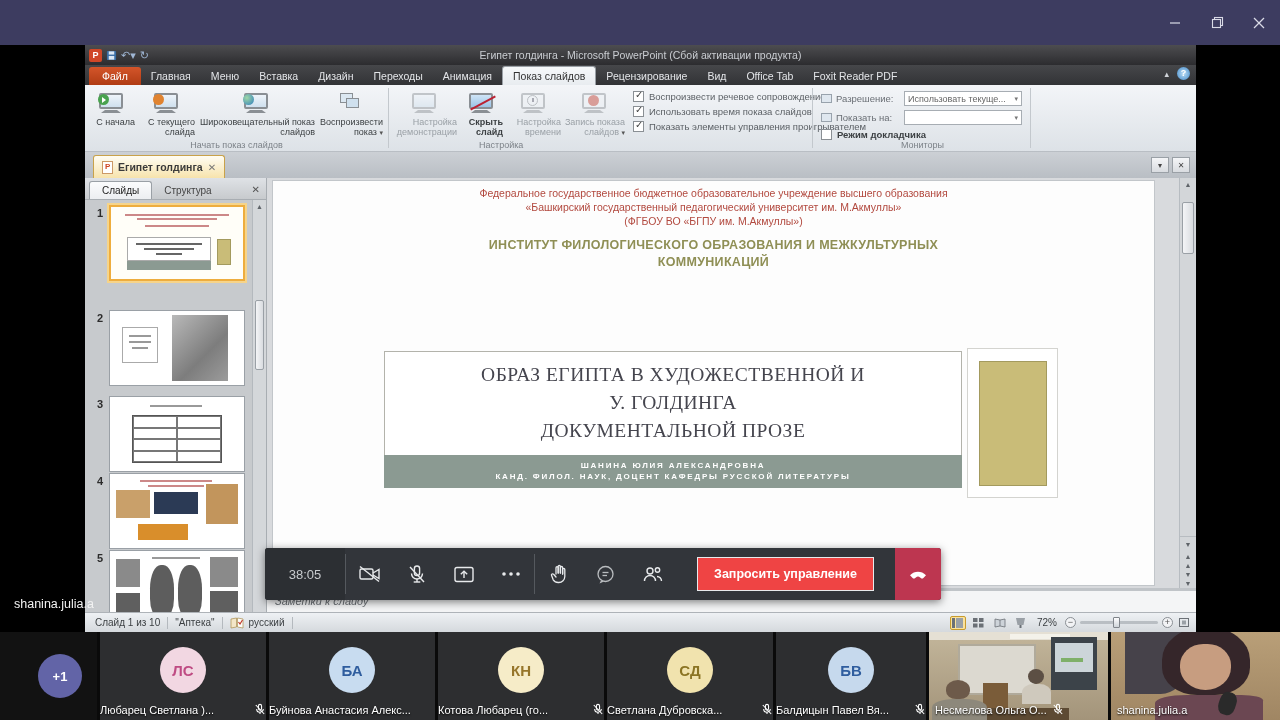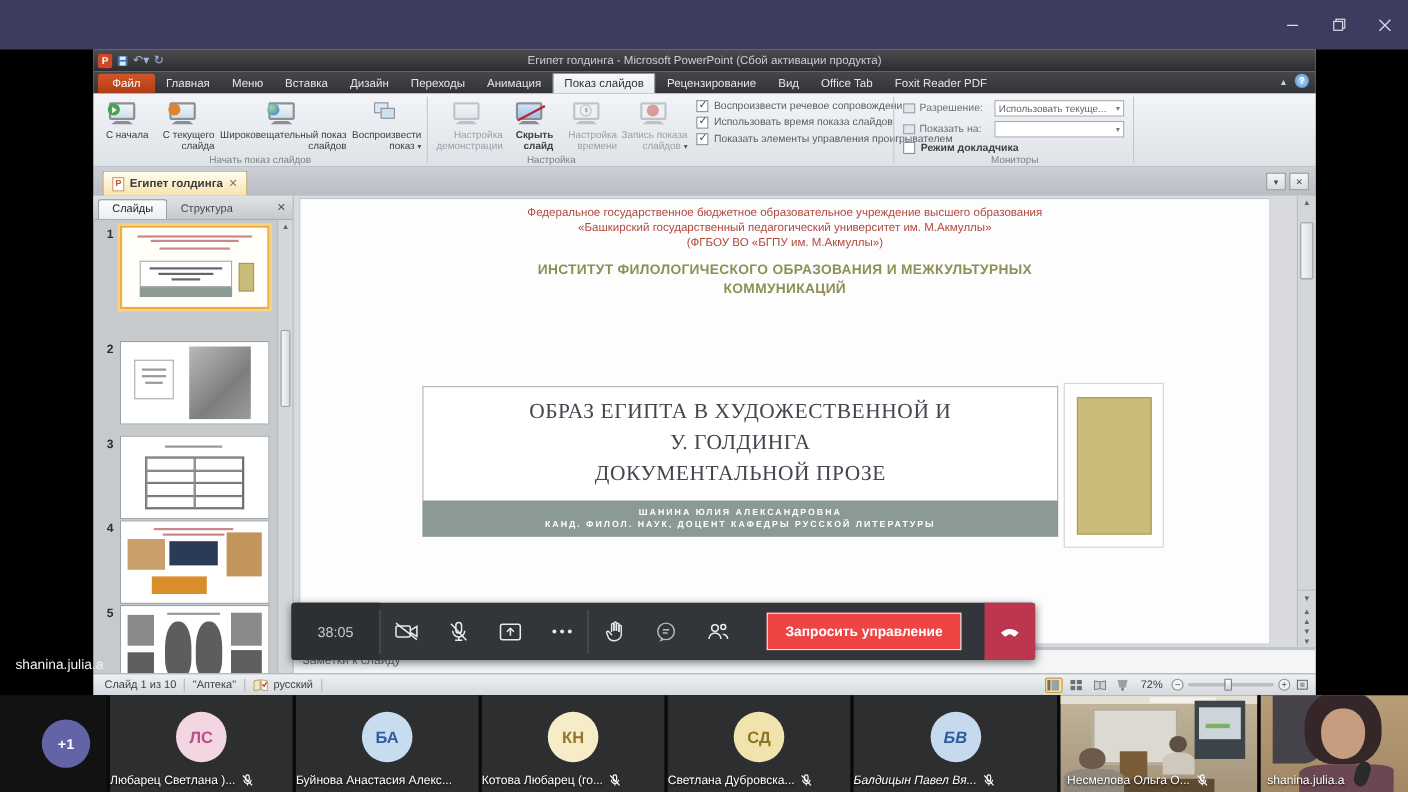--- a/index.html
+++ b/index.html
@@ -129,21 +129,21 @@
 
   
   .v-scroll { position:absolute; right:0; top:0; width:17px; height:410px; background:#d3d6d9; border-left:1px solid #b7bcc1; }
   .v-scroll .arr, .v-scroll .dbl { width:100%; text-align:center; color:#5f6469; font-size:7px; line-height:9px; }
   .v-scroll .arr { height:14px; line-height:14px; }
   .vs-thumb { position:absolute; left:2px; right:2px; top:24px; height:52px; background:linear-gradient(90deg,#f4f5f7,#d9dce0); border:1px solid #9aa0a6; border-radius:2px; }
   .vs-bottom { position:absolute; bottom:0; left:0; width:100%; border-top:1px solid #b7bcc1; padding-top:1px; }
 
   
   .notes { position:absolute; left:0; top:410px; width:929px; height:24px; background:#f4f5f6; border-top:3px solid #c0c4c8; }
-  .notes span { position:absolute; left:8px; top:4px; color:#6a6f74; font-size:11px; }
+  .notes span { position:absolute; left:8px; top:4px; color:#6a6f74; font-size:11px;font-style:italic; }
 
   
   .statusbar { position:absolute; left:0; top:567px; width:100%; height:20px;
     background:linear-gradient(#eef1f4,#d5d9dd); border-top:1px solid #aeb3b8; display:flex; align-items:center; font-size:10px; color:#3c4043; }
   .sb-sep { width:1px; height:12px; background:#b4b9be; margin:0 7px; }
   .sb-left { display:flex; align-items:center; padding-left:10px; }
   .sb-right { margin-left:auto; display:flex; align-items:center; padding-right:6px; gap:5px; }
   .viewbtn { width:16px; height:14px; display:flex; align-items:center; justify-content:center; }
   .viewbtn.sel { background:#fbe29c; border:1px solid #c79b2e; border-radius:2px; }
   .zoomctl { display:flex; align-items:center; gap:4px; }
@@ -161,21 +161,21 @@
   .cb-btn svg { display:block; }
   .cb-reqwrap { flex:1; display:flex; align-items:center; justify-content:center; }
   .cb-request { height:34px; padding:0 16px; background:#ef4444; border:1.6px solid #e8eaec; color:#fff; font-size:12.5px; font-weight:bold; font-family:"Liberation Sans",sans-serif; }
   .cb-hangup { width:46px; background:#bd3650; border-radius:0 3px 3px 0; display:flex; align-items:center; justify-content:center; }
 
   
   .strip { position:absolute; left:0; top:632px; width:1280px; height:88px; background:#0a0a0a; display:flex; gap:3px; }
   .tile { position:relative; background:#2d2e30; height:88px; overflow:hidden; }
   .tile.dark { background:#121212; }
   .avatar { position:absolute; left:50%; top:38px; transform:translate(-50%,-50%); width:46px; height:46px; border-radius:50%; display:flex; align-items:center; justify-content:center; font-size:15px; font-weight:bold; }
-  .pname { position:absolute; left:0; right:0; bottom:4px; display:flex; align-items:center; justify-content:flex-start; gap:5px; color:#fff; font-size:11px; text-shadow:0 1px 2px #000; white-space:nowrap; }
+  .pname { position:absolute; left:0; right:0; bottom:4px; display:flex; align-items:center; justify-content:space-between; gap:5px; color:#fff; font-size:11px; text-shadow:0 1px 2px #000; white-space:nowrap; }
   .ov-circle { position:absolute; left:60px; top:44px; transform:translate(-50%,-50%); width:44px; height:44px; border-radius:50%; background:#6264a7; color:#fff; font-size:13px; font-weight:bold; display:flex; align-items:center; justify-content:center; }
 
   
   .scene-class { position:absolute; inset:0; background:linear-gradient(#c3b69b,#a3947a); }
   .sc-ceil { position:absolute; left:0; top:0; right:0; height:8px; background:#e5e0d4; }
   .sc-lamp { position:absolute; left:45%; top:2px; width:60px; height:5px; background:#f4f2ea; }
   .sc-board { position:absolute; left:16%; top:14%; width:44%; height:58%; background:#dcd9d0; border:2px solid #b0aa9b; }
   .sc-screen { position:absolute; right:6%; top:6%; width:26%; height:60%; background:#3c4349; }
   .sc-screen i { position:absolute; left:10%; top:10%; right:10%; height:55%; background:#ccd5d9; }
   .sc-screen i:after { content:''; position:absolute; left:15%; top:55%; width:60%; height:12%; background:#7fb069; }
@@ -686,21 +686,21 @@
           <span>Светлана Дубровска...</span>
         <svg width="12" height="13" viewBox="0 0 20 21" fill="none" stroke="#fff" stroke-width="1.8">
           <rect x="7.4" y="2" width="5.2" height="9.5" rx="2.6"></rect>
             <path d="M4.5 9.5 a5.5 5.5 0 0 0 11 0"></path>
             <line x1="10" y1="15" x2="10" y2="18"></line>
             <line x1="3" y1="3" x2="17" y2="18"></line>
         </svg>
       </div>
     </div>
 
-    <div class="tile" style="width:185px;font-style:italic;">
+    <div class="tile" style="width:150px;">
       <div class="avatar" style="background:#c6d9ed; color:#2f5d9e;">БВ</div>
       <div class="pname">
           <span>Балдицын Павел Вя...</span>
         <svg width="12" height="13" viewBox="0 0 20 21" fill="none" stroke="#fff" stroke-width="1.8">
           <rect x="7.4" y="2" width="5.2" height="9.5" rx="2.6"></rect>
             <path d="M4.5 9.5 a5.5 5.5 0 0 0 11 0"></path>
             <line x1="10" y1="15" x2="10" y2="18"></line>
             <line x1="3" y1="3" x2="17" y2="18"></line>
         </svg>
       </div>

